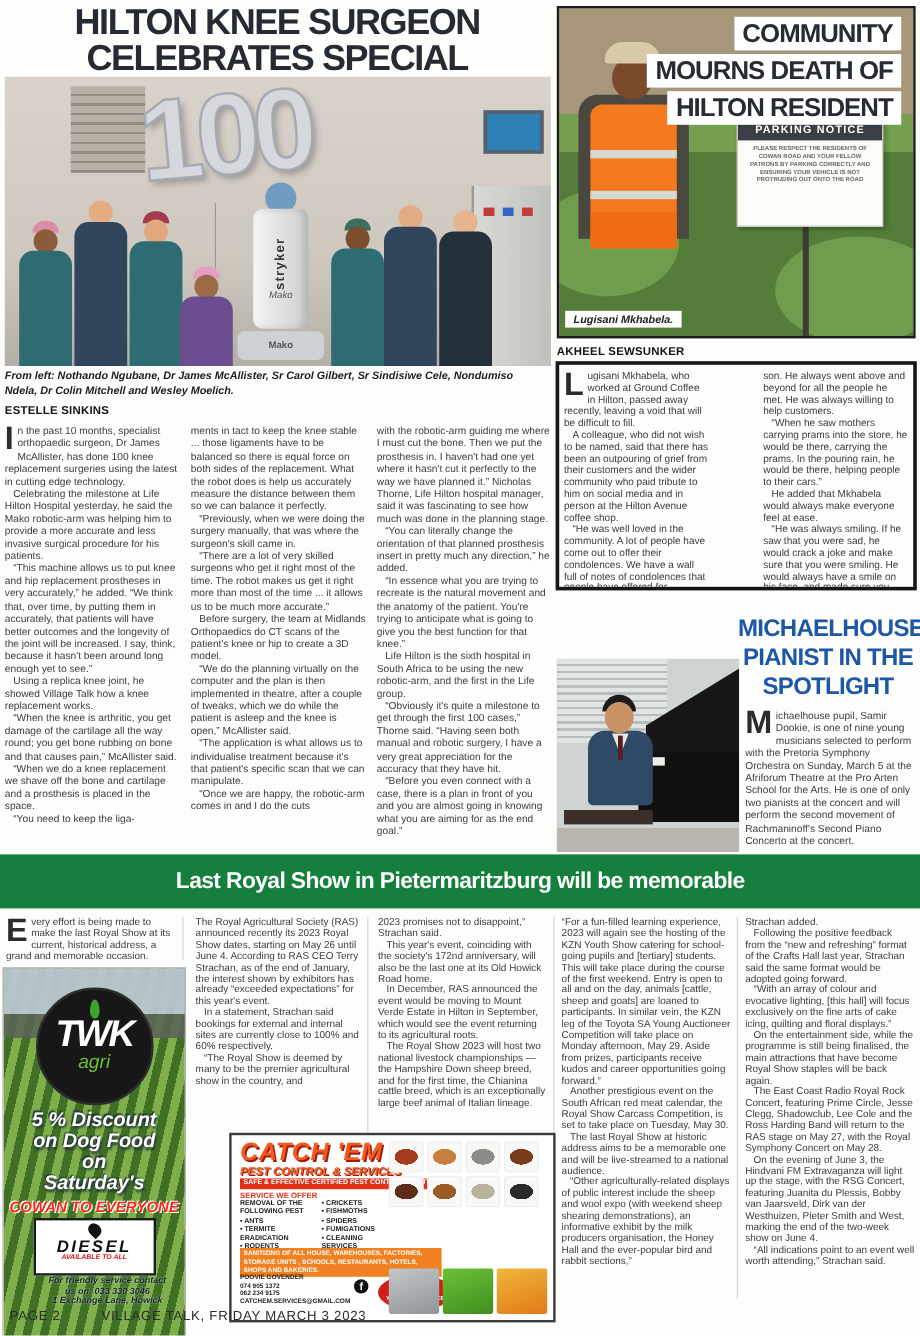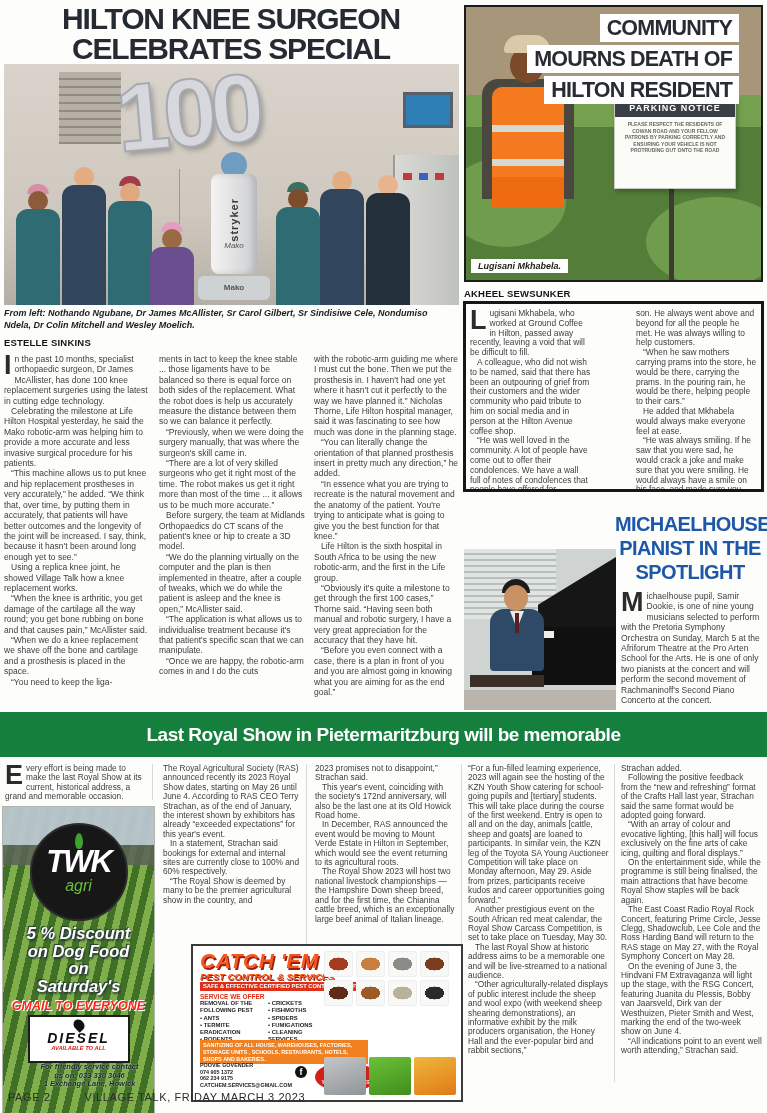--- a/index.html
+++ b/index.html
@@ -62,21 +62,21 @@
   .mourner-shirt{position:absolute;left:16px;top:72px;width:92px;height:120px;border-radius:16px 16px 0 0;background:#4a473f;}
   .mourner-vest{position:absolute;left:26px;top:80px;width:72px;height:120px;border-radius:10px 10px 0 0;
     background:#f4791f;box-shadow:inset 0 -30px 0 #ef6b12;}
   .vest-stripe{position:absolute;left:26px;width:72px;height:7px;background:#d6d8d2;}
   .signpost{position:absolute;left:203px;top:178px;width:5px;height:96px;background:#3d3c32;}
   .sign{position:absolute;left:148px;top:92px;width:120px;height:88px;background:#fbfbf8;
     border:1px solid #c9c9c2;box-shadow:2px 3px 4px rgba(0,0,0,.25);}
   .sign-top{background:#3a3f45;color:#fff;font-weight:bold;font-size:9px;line-height:17px;
     text-align:center;letter-spacing:1px;}
   .sign-body{font-size:5px;line-height:6.5px;color:#6a6a62;text-align:center;padding:4px 6px;font-weight:bold;}
-  .overlay-head{position:absolute;right:22px;top:7px;text-align:center;}
+  .overlay-head{position:absolute;right:10px;top:7px;text-align:center;}
   .overlay-head span{display:block;margin:0 0 3px auto;width:max-content;background:#ffffff;
     color:#272b33;font-weight:bold;font-size:21.5px;line-height:24px;letter-spacing:-0.8px;padding:2px 7px;}
   .photo-cap{position:absolute;left:5px;bottom:7px;background:#ffffff;padding:2px 7px;
     font-weight:bold;font-style:italic;font-size:9px;color:#222;}
   
   .photo-piano{background:#cfd3d2;overflow:hidden;}
   .blinds{position:absolute;left:0;top:0;width:92px;height:70px;
     background:repeating-linear-gradient(180deg,#e0e4e3 0 4px,#b8bebd 4px 6px);}
   .piano-lid{position:absolute;right:0;top:8px;width:78px;height:92px;background:#161616;
     clip-path:polygon(0 52%,100% 0,100% 100%,0 100%);}
@@ -342,21 +342,21 @@
     <div class="twk-leaf"></div>
     <span class="t1">TWK</span>
     <span class="t2">agri</span>
   </div>
   <div class="twk-promo">
     <div>5 % Discount</div>
     <div>on Dog Food</div>
     <div>on</div>
     <div>Saturday's</div>
   </div>
-  <div class="twk-open">GMAIL TO EVERYONE</div>
+  <div class="twk-open">COWAN TO EVERYONE</div>
   <div class="diesel">
     <div class="flame"></div>
     <span class="d1">DIESEL</span>
     <span class="d2">AVAILABLE TO ALL</span>
   </div>
   <div class="twk-contact">
     <div>For friendly service contact</div>
     <div>us on: 033 330 3046</div>
     <div>1 Exchange Lane, Howick</div>
   </div>

